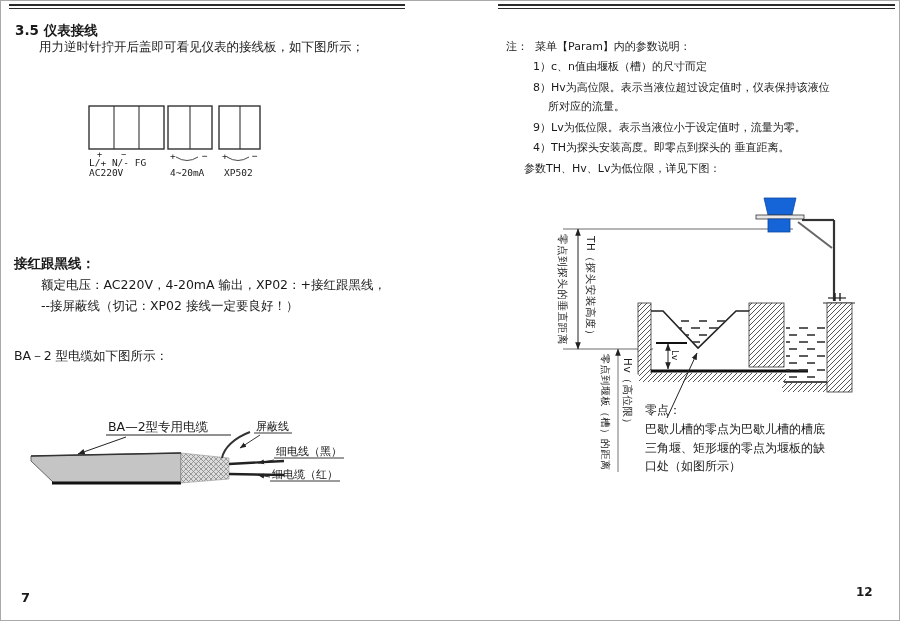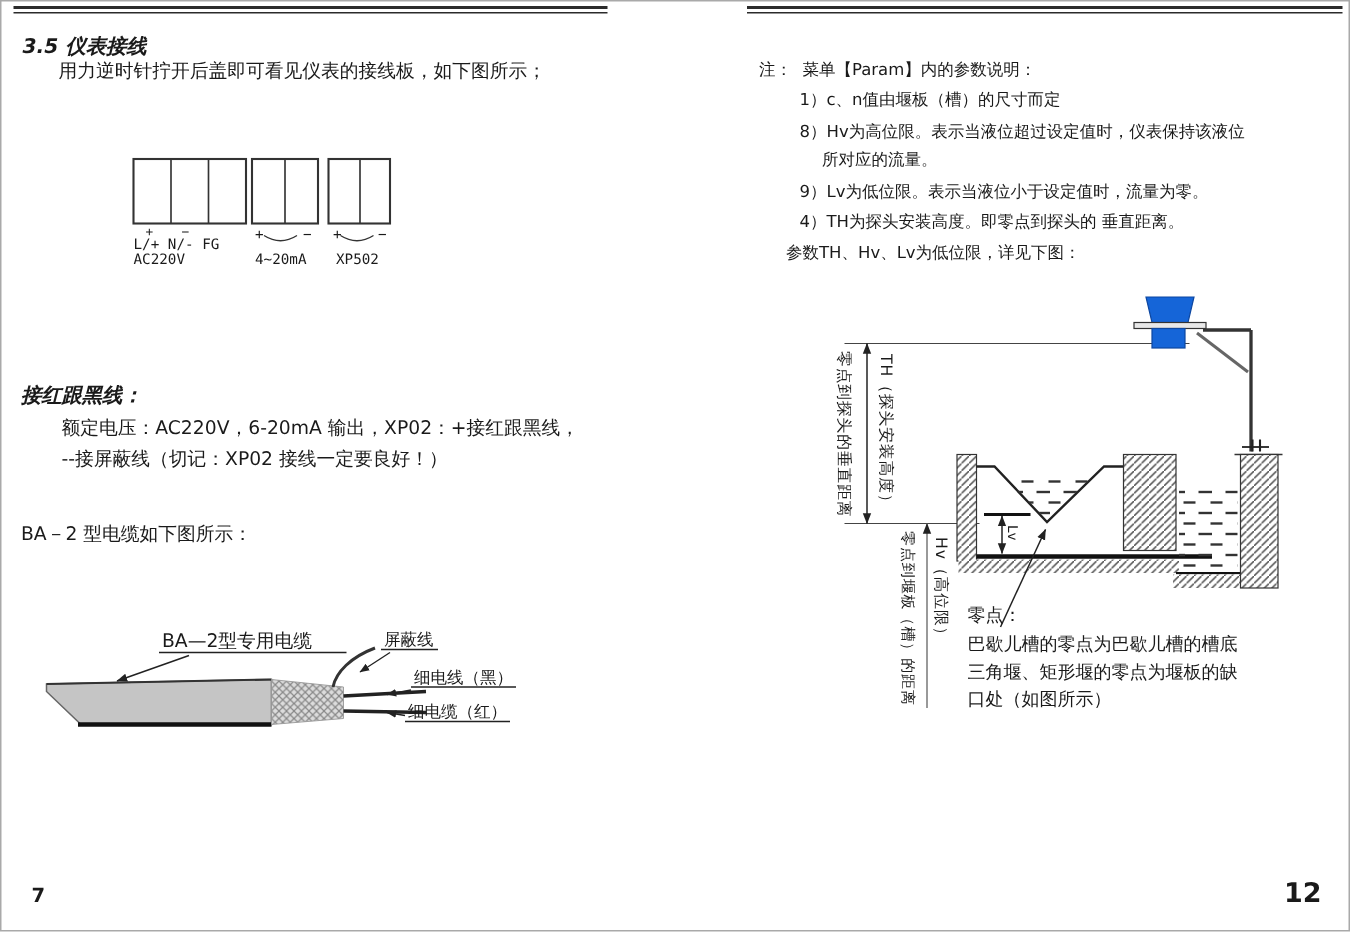--- a/index.html
+++ b/index.html
@@ -3,21 +3,21 @@
 <meta charset="utf-8">
 <style>
   html,body{margin:0;padding:0;}
   body{
     width:900px;height:621px;position:relative;background:#fff;
     box-sizing:border-box;border:1px solid #a9a9a9;overflow:hidden;
     font-family:"DejaVu Sans","Liberation Sans",sans-serif;color:#1a1a1a;
   }
   .abs{position:absolute;white-space:pre;}
   .double-rule{position:absolute;height:2px;border-top:2px solid #2b2b2b;border-bottom:1px solid #2b2b2b;}
-  .h-bold{font-weight:bold;font-size:13.5px;font-style:italic;}
+  .h-bold{font-weight:bold;font-size:13.5px;}
   .body-text{font-size:12.5px;}
   .note-text{font-size:11px;}
   .page-num{font-weight:bold;font-size:13px;}
   svg{position:absolute;overflow:visible;}
   svg text{font-family:"DejaVu Sans","Liberation Sans",sans-serif;fill:#1a1a1a;}
   svg text.mono{font-family:"DejaVu Sans Mono","Liberation Mono",monospace;}
   svg text.vtex{letter-spacing:0.6px;}
 </style>
 </head>
 <body>
@@ -71,21 +71,21 @@
       <rect x="133" y="5" width="41" height="43" fill="#fff" stroke="#333" stroke-width="1.4"></rect>
       <line x1="154" y1="5" x2="154" y2="48" stroke="#333" stroke-width="1.1"></line>
       <text x="136" y="58" font-size="9.5" class="mono">+</text>
       <text x="166" y="58" font-size="9.5" class="mono">−</text>
       <path d="M141,56 Q152,63 163,56" fill="none" stroke="#333" stroke-width="0.9"></path>
       <text x="138" y="75" font-size="9.5" class="mono">XP502</text>
     </g>
   </svg>
 
   <div class="abs h-bold" style="left:13px;top:254px;">接红跟黑线：</div>
-  <div class="abs body-text" style="left:40px;top:276px;">额定电压：AC220V，6-20mA 输出，XP02：+接红跟黑线，</div>
+  <div class="abs body-text" style="left:40px;top:276px;">额定电压：AC220V，4-20mA 输出，XP02：+接红跟黑线，</div>
   <div class="abs body-text" style="left:40px;top:297px;">--接屏蔽线（切记：XP02 接线一定要良好！）</div>
 
   <div class="abs body-text" style="left:13px;top:347px;">BA－2 型电缆如下图所示：</div>
 
   <svg style="left:25px;top:413px;" width="320" height="92" viewBox="0 0 320 92">
     <g>
       <polygon points="5,42 155,39 155,69 28,69 5,47" stroke="#666" stroke-width="1" fill="#c5c5c5"></polygon>
       <line x1="26" y1="69" x2="155" y2="69" stroke="#111" stroke-width="3"></line>
       <line x1="5" y1="42" x2="155" y2="39" stroke="#333" stroke-width="1.4"></line>
     </g>
@@ -187,14 +187,14 @@
 
     <g>
       <line x1="121" y1="234" x2="151" y2="169" stroke="#222" stroke-width="1" marker-end="url(#ar)"></line>
       <text x="99" y="230" font-size="12">零点：</text>
       <text x="99" y="249" font-size="12">巴歇儿槽的零点为巴歇儿槽的槽底</text>
       <text x="99" y="268" font-size="12">三角堰、矩形堰的零点为堰板的缺</text>
       <text x="99" y="286" font-size="12">口处（如图所示）</text>
     </g>
   </svg>
 
-  <div class="abs page-num" style="left:855px;top:584px;font-size:18px;">12</div>
+  <div class="abs page-num" style="left:855px;top:584px;font-size:12px;">12</div>
 </div>
 
 </body></html>

